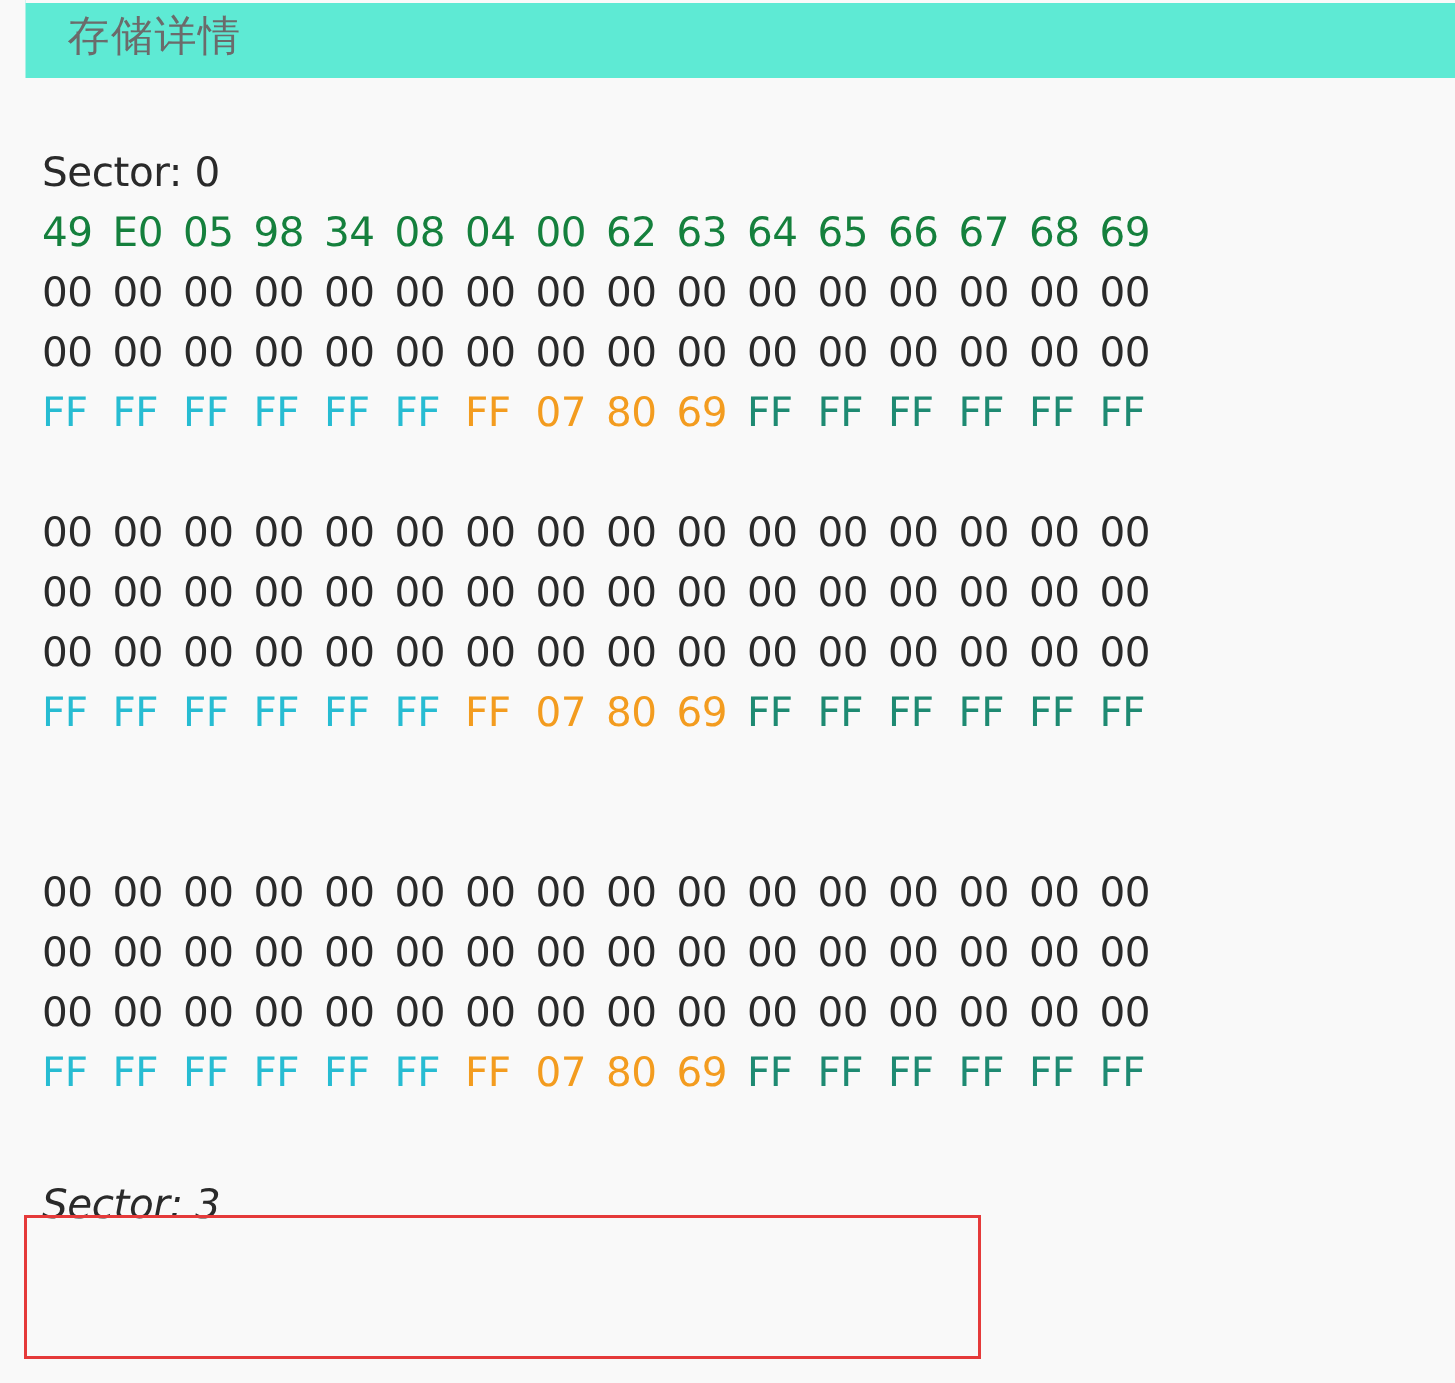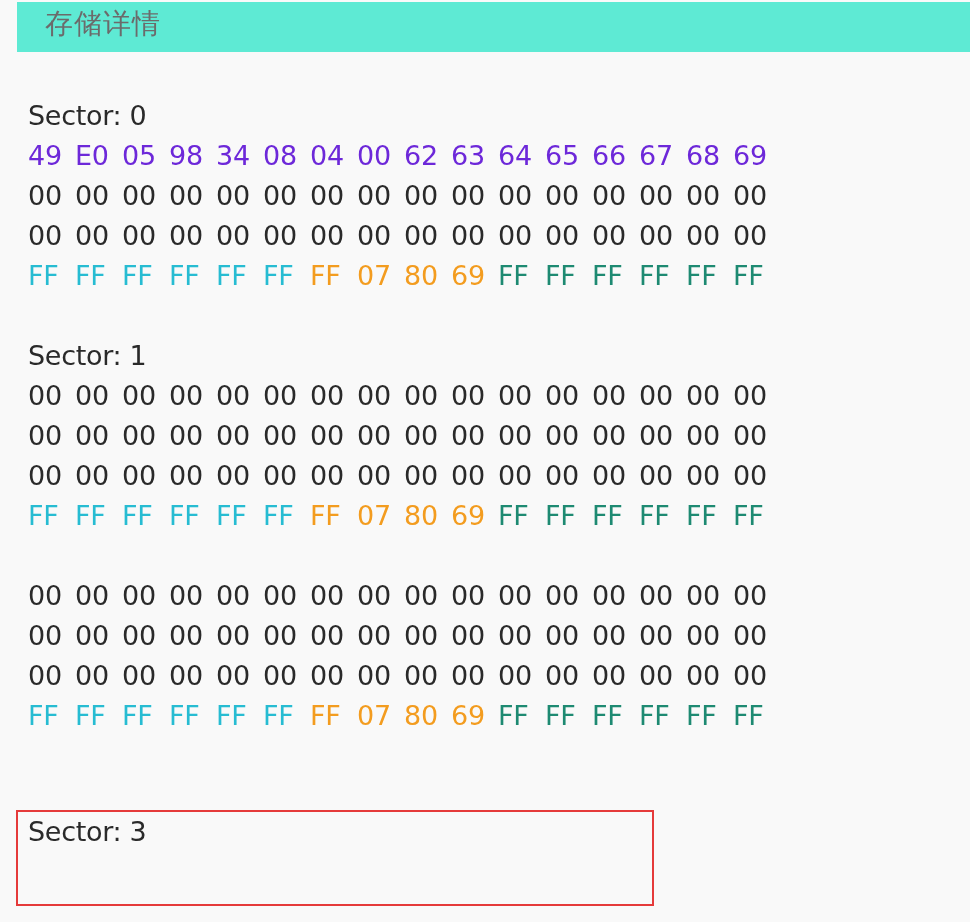--- a/index.html
+++ b/index.html
@@ -43,21 +43,21 @@
   .line {
     font-size: 27px;
     line-height: 40px;
     height: 40px;
     white-space: nowrap;
     color: #2a2a2a;
     letter-spacing: -0.3px;
   }
   .line .b { display: inline-block; width: 47px; }
   .line .b.last { width: auto; }
-  .c-purple { color: #6d28d9; }
+  .c-purple { color: #15803d; }
   .c-dark { color: #2a2a2a; }
   .c-cyan { color: #27bcd2; }
   .c-orange { color: #f39c1f; }
   .c-teal { color: #1e8a72; }
   .sector-title { color: #2a2a2a; }
   .highlight-box {
     position: absolute;
     left: 16px;
     top: 810px;
     width: 638px;
@@ -82,31 +82,30 @@
 <div class="content">
   <div id="sectors-root">
       <div class="sector" style="top: 44px;">
         <div class="line sector-title">Sector: 0</div>
         <div class="line"><span class="b c-purple">49</span><span class="b c-purple">E0</span><span class="b c-purple">05</span><span class="b c-purple">98</span><span class="b c-purple">34</span><span class="b c-purple">08</span><span class="b c-purple">04</span><span class="b c-purple">00</span><span class="b c-purple">62</span><span class="b c-purple">63</span><span class="b c-purple">64</span><span class="b c-purple">65</span><span class="b c-purple">66</span><span class="b c-purple">67</span><span class="b c-purple">68</span><span class="b c-purple last">69</span></div>
         <div class="line"><span class="b c-dark">00</span><span class="b c-dark">00</span><span class="b c-dark">00</span><span class="b c-dark">00</span><span class="b c-dark">00</span><span class="b c-dark">00</span><span class="b c-dark">00</span><span class="b c-dark">00</span><span class="b c-dark">00</span><span class="b c-dark">00</span><span class="b c-dark">00</span><span class="b c-dark">00</span><span class="b c-dark">00</span><span class="b c-dark">00</span><span class="b c-dark">00</span><span class="b c-dark last">00</span></div>
         <div class="line"><span class="b c-dark">00</span><span class="b c-dark">00</span><span class="b c-dark">00</span><span class="b c-dark">00</span><span class="b c-dark">00</span><span class="b c-dark">00</span><span class="b c-dark">00</span><span class="b c-dark">00</span><span class="b c-dark">00</span><span class="b c-dark">00</span><span class="b c-dark">00</span><span class="b c-dark">00</span><span class="b c-dark">00</span><span class="b c-dark">00</span><span class="b c-dark">00</span><span class="b c-dark last">00</span></div>
         <div class="line"><span class="b c-cyan">FF</span><span class="b c-cyan">FF</span><span class="b c-cyan">FF</span><span class="b c-cyan">FF</span><span class="b c-cyan">FF</span><span class="b c-cyan">FF</span><span class="b c-orange">FF</span><span class="b c-orange">07</span><span class="b c-orange">80</span><span class="b c-orange">69</span><span class="b c-teal">FF</span><span class="b c-teal">FF</span><span class="b c-teal">FF</span><span class="b c-teal">FF</span><span class="b c-teal">FF</span><span class="b c-teal last">FF</span></div>
       </div>
       <div class="sector" style="top: 284px;">
-        <div class="line sector-title">Sector: 1</div>
         <div class="line"><span class="b c-dark">00</span><span class="b c-dark">00</span><span class="b c-dark">00</span><span class="b c-dark">00</span><span class="b c-dark">00</span><span class="b c-dark">00</span><span class="b c-dark">00</span><span class="b c-dark">00</span><span class="b c-dark">00</span><span class="b c-dark">00</span><span class="b c-dark">00</span><span class="b c-dark">00</span><span class="b c-dark">00</span><span class="b c-dark">00</span><span class="b c-dark">00</span><span class="b c-dark last">00</span></div>
         <div class="line"><span class="b c-dark">00</span><span class="b c-dark">00</span><span class="b c-dark">00</span><span class="b c-dark">00</span><span class="b c-dark">00</span><span class="b c-dark">00</span><span class="b c-dark">00</span><span class="b c-dark">00</span><span class="b c-dark">00</span><span class="b c-dark">00</span><span class="b c-dark">00</span><span class="b c-dark">00</span><span class="b c-dark">00</span><span class="b c-dark">00</span><span class="b c-dark">00</span><span class="b c-dark last">00</span></div>
         <div class="line"><span class="b c-dark">00</span><span class="b c-dark">00</span><span class="b c-dark">00</span><span class="b c-dark">00</span><span class="b c-dark">00</span><span class="b c-dark">00</span><span class="b c-dark">00</span><span class="b c-dark">00</span><span class="b c-dark">00</span><span class="b c-dark">00</span><span class="b c-dark">00</span><span class="b c-dark">00</span><span class="b c-dark">00</span><span class="b c-dark">00</span><span class="b c-dark">00</span><span class="b c-dark last">00</span></div>
         <div class="line"><span class="b c-cyan">FF</span><span class="b c-cyan">FF</span><span class="b c-cyan">FF</span><span class="b c-cyan">FF</span><span class="b c-cyan">FF</span><span class="b c-cyan">FF</span><span class="b c-orange">FF</span><span class="b c-orange">07</span><span class="b c-orange">80</span><span class="b c-orange">69</span><span class="b c-teal">FF</span><span class="b c-teal">FF</span><span class="b c-teal">FF</span><span class="b c-teal">FF</span><span class="b c-teal">FF</span><span class="b c-teal last">FF</span></div>
       </div>
       <div class="sector" style="top: 524px;">
         <div class="line"><span class="b c-dark">00</span><span class="b c-dark">00</span><span class="b c-dark">00</span><span class="b c-dark">00</span><span class="b c-dark">00</span><span class="b c-dark">00</span><span class="b c-dark">00</span><span class="b c-dark">00</span><span class="b c-dark">00</span><span class="b c-dark">00</span><span class="b c-dark">00</span><span class="b c-dark">00</span><span class="b c-dark">00</span><span class="b c-dark">00</span><span class="b c-dark">00</span><span class="b c-dark last">00</span></div>
         <div class="line"><span class="b c-dark">00</span><span class="b c-dark">00</span><span class="b c-dark">00</span><span class="b c-dark">00</span><span class="b c-dark">00</span><span class="b c-dark">00</span><span class="b c-dark">00</span><span class="b c-dark">00</span><span class="b c-dark">00</span><span class="b c-dark">00</span><span class="b c-dark">00</span><span class="b c-dark">00</span><span class="b c-dark">00</span><span class="b c-dark">00</span><span class="b c-dark">00</span><span class="b c-dark last">00</span></div>
         <div class="line"><span class="b c-dark">00</span><span class="b c-dark">00</span><span class="b c-dark">00</span><span class="b c-dark">00</span><span class="b c-dark">00</span><span class="b c-dark">00</span><span class="b c-dark">00</span><span class="b c-dark">00</span><span class="b c-dark">00</span><span class="b c-dark">00</span><span class="b c-dark">00</span><span class="b c-dark">00</span><span class="b c-dark">00</span><span class="b c-dark">00</span><span class="b c-dark">00</span><span class="b c-dark last">00</span></div>
         <div class="line"><span class="b c-cyan">FF</span><span class="b c-cyan">FF</span><span class="b c-cyan">FF</span><span class="b c-cyan">FF</span><span class="b c-cyan">FF</span><span class="b c-cyan">FF</span><span class="b c-orange">FF</span><span class="b c-orange">07</span><span class="b c-orange">80</span><span class="b c-orange">69</span><span class="b c-teal">FF</span><span class="b c-teal">FF</span><span class="b c-teal">FF</span><span class="b c-teal">FF</span><span class="b c-teal">FF</span><span class="b c-teal last">FF</span></div>
       </div>
-      <div class="sector" style="top: 760px;">
+      <div class="sector" style="top: 732px; font-style: italic;">
         <div class="line sector-title">Sector: 3</div>
       </div>
     </div>
 </div>
 
 <div class="highlight-box"></div>
 
 </body></html>

